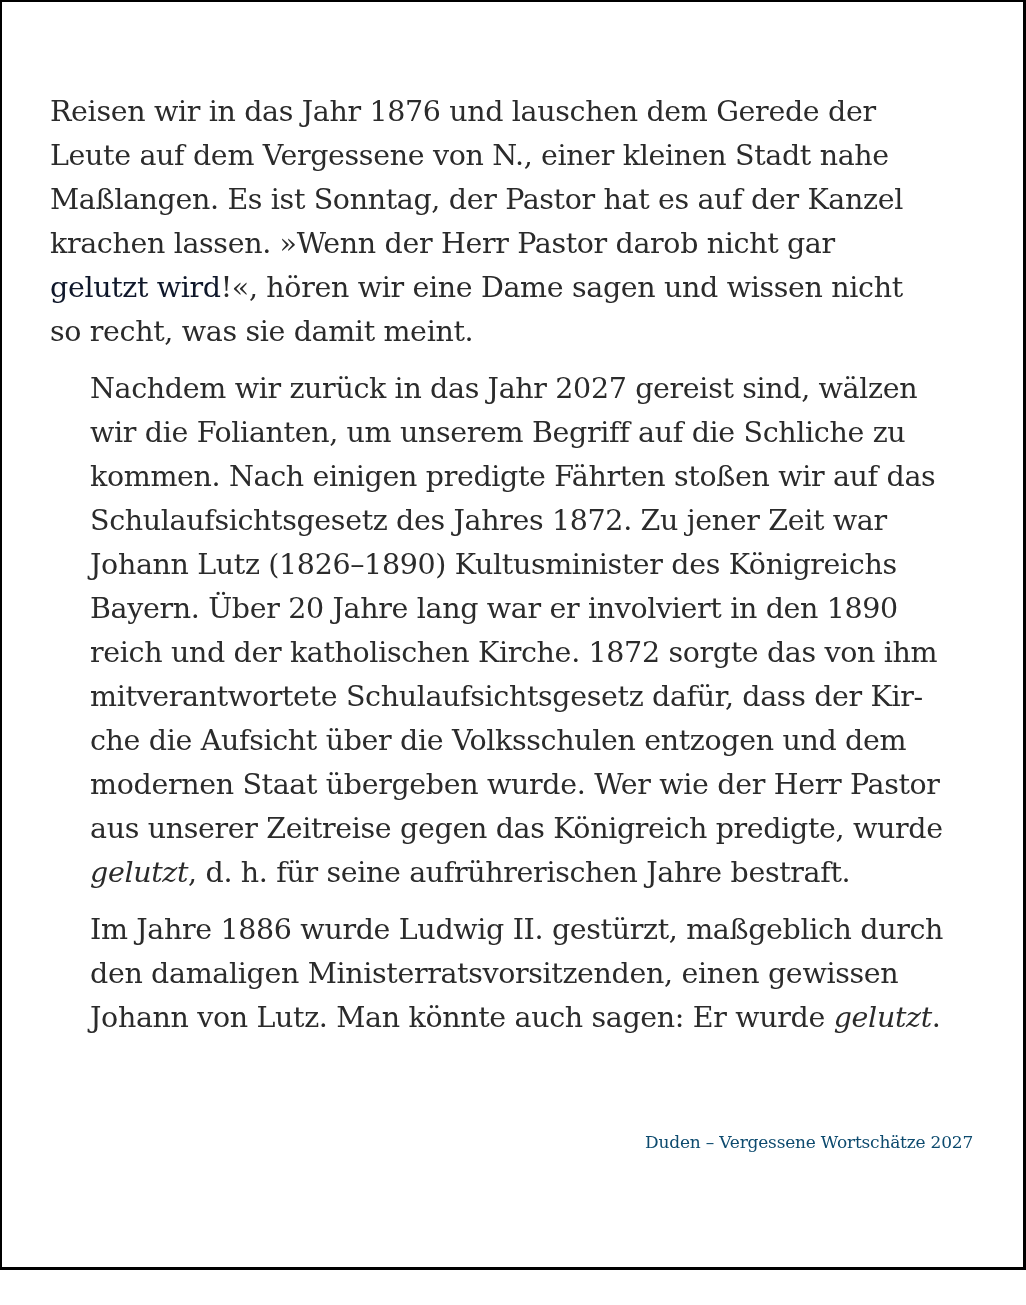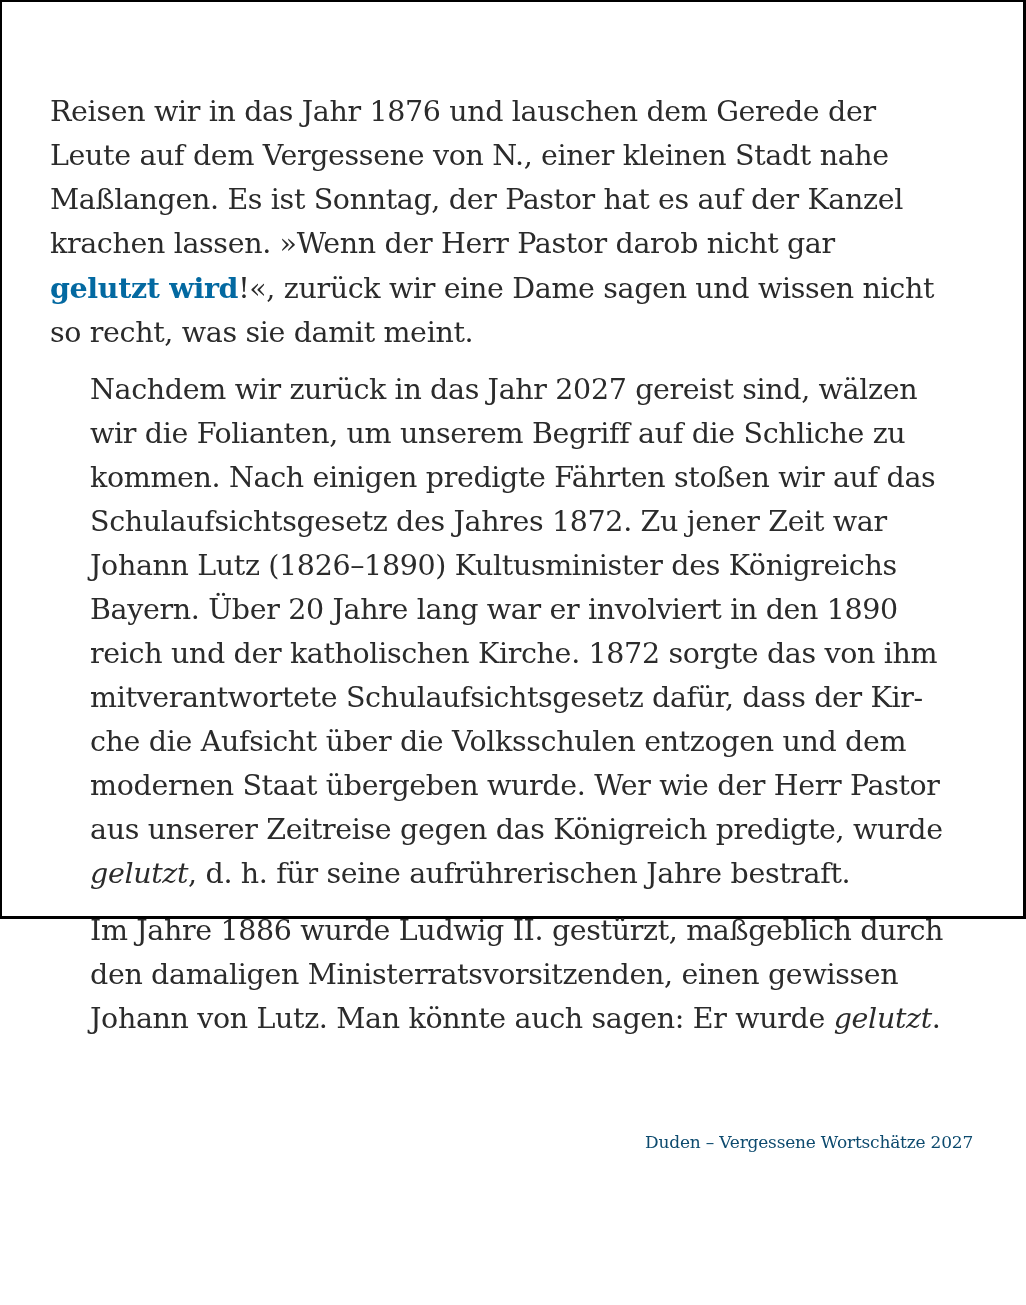--- a/index.html
+++ b/index.html
@@ -1,59 +1,59 @@
 <!DOCTYPE html>
 <html><head>
 <meta charset="utf-8">
 <style>
   html, body { margin: 0; padding: 0; background: #ffffff; }
   body { width: 1026px; height: 1305px; position: relative; overflow: hidden; }
   .page {
     position: absolute; left: 0; top: 0;
-    width: 1026px; height: 919px;
+    width: 1026px; height: 1270px;
     box-sizing: border-box;
     border-top: 2px solid #000;
     border-left: 2px solid #000;
     border-right: 3px solid #000;
     border-bottom: 3px solid #000;
     background: #fff;
   }
   .body-text {
     position: absolute; left: 48px; top: 88px; width: 940px;
     font-family: "DejaVu Serif", "Liberation Serif", serif;
     font-size: 28.5px;
     line-height: 44px;
     color: #2b2b2b;
     letter-spacing: -0.35px;
     word-spacing: 0px;
   }
   .para { margin: 0; padding: 0; }
   .para + .para { margin-top: 13px; margin-left: 40px; }
   .line { display: block; white-space: nowrap; }
-  .hl { color: #0369a1; font-weight: bold; }
+  .hl { color: #0f172a; font-weight: normal; }
   .it { font-style: italic; }
   .footer {
     position: absolute; right: 50px; top: 1130px;
     font-family: "DejaVu Serif", "Liberation Serif", serif;
     font-size: 17px; color: #0c4a6e;
     letter-spacing: -0.2px;
     white-space: nowrap;
   }
 </style>
 </head>
 <body>
 
 <div class="page">
   <div class="body-text" id="article">
       <p class="para">
         <span class="line"><span>Reisen wir in das Jahr 1876 und lauschen dem Gerede der</span></span>
         <span class="line"><span>Leute auf dem Vergessene von N., einer kleinen Stadt nahe</span></span>
         <span class="line"><span>Maßlangen. Es ist Sonntag, der Pastor hat es auf der Kanzel</span></span>
         <span class="line"><span>krachen lassen. »Wenn der Herr Pastor darob nicht gar</span></span>
-        <span class="line"><span class="hl">gelutzt wird</span><span>!«, zurück wir eine Dame sagen und wissen nicht</span></span>
+        <span class="line"><span class="hl">gelutzt wird</span><span>!«, hören wir eine Dame sagen und wissen nicht</span></span>
         <span class="line"><span>so recht, was sie damit meint.</span></span>
       </p>
       <p class="para">
         <span class="line"><span>Nachdem wir zurück in das Jahr 2027 gereist sind, wälzen</span></span>
         <span class="line"><span>wir die Folianten, um unserem Begriff auf die Schliche zu</span></span>
         <span class="line"><span>kommen. Nach einigen predigte Fährten stoßen wir auf das</span></span>
         <span class="line"><span>Schulaufsichtsgesetz des Jahres 1872. Zu jener Zeit war</span></span>
         <span class="line"><span>Johann Lutz (1826–1890) Kultusminister des Königreichs</span></span>
         <span class="line"><span>Bayern. Über 20 Jahre lang war er involviert in den 1890</span></span>
         <span class="line"><span>reich und der katholischen Kirche. 1872 sorgte das von ihm</span></span>

